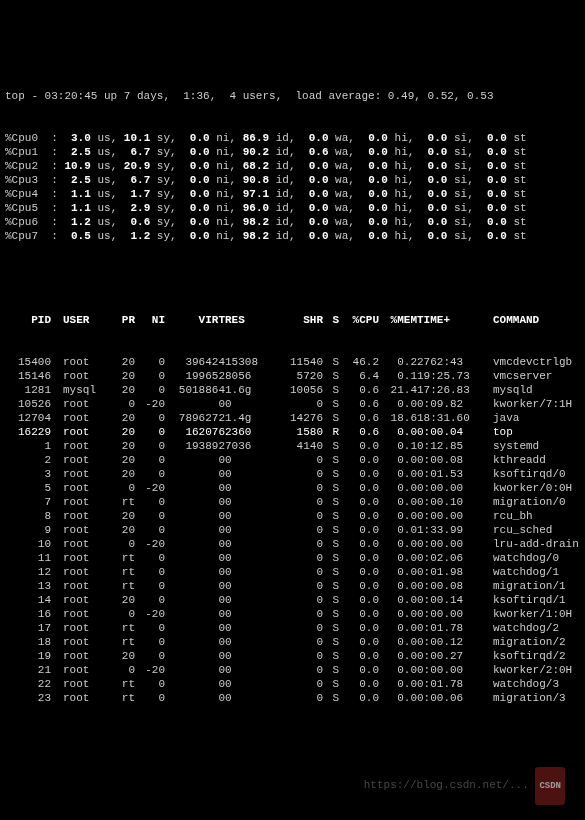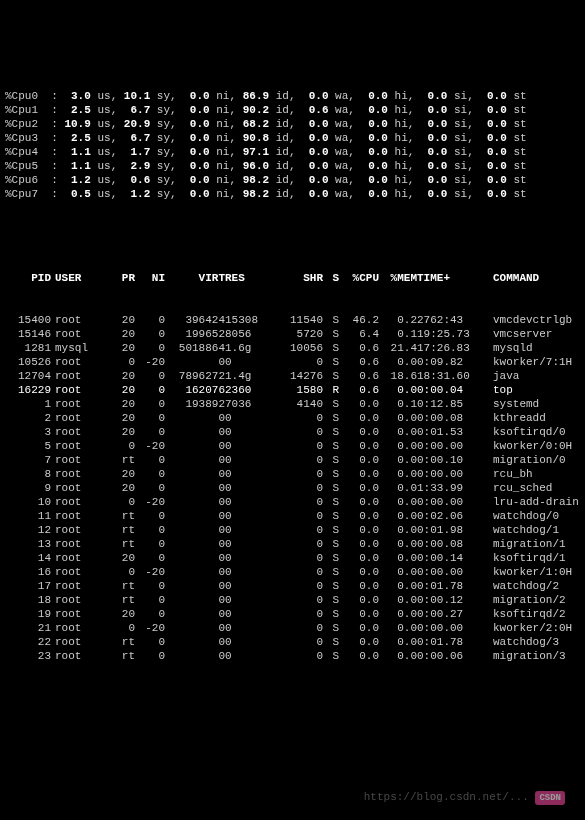--- a/index.html
+++ b/index.html
@@ -14,55 +14,56 @@
       overflow: hidden;
       padding: 5px;
       white-space: pre;
     }
     .header-line { white-space: pre; }
     .bold { font-weight: bold; color: #fff; }
     .header-row { background: #000; color: #fff; font-weight: bold; display: flex; }
     .row { display: flex; }
     .row.highlighted { font-weight: normal; color: #fff; }
     .c-pid { width: 46px; text-align: right; }
-    .c-user { width: 54px; text-align: left; padding-left: 4px; }
+    .c-user { width: 54px; text-align: left; padding-left: 12px; }
     .c-pr { width: 30px; text-align: right; }
     .c-ni { width: 30px; text-align: right; }
     .c-virt { width: 60px; text-align: right; }
     .c-res { width: 50px; text-align: left; }
     .c-shr { width: 48px; text-align: right; }
     .c-s { width: 16px; text-align: right; }
     .c-cpu { width: 40px; text-align: right; }
     .c-mem { width: 38px; text-align: right; }
     .c-time { width: 72px; text-align: left; }
     .c-cmd { flex: 1; text-align: left; padding-left: 4px; }
     .watermark {
       position: absolute;
       bottom: 15px;
       right: 20px;
       color: #777;
       font-size: 11px;
       opacity: 0.6;
     }
     .wm-badge {
       display: inline-block;
-      background: #ec4899;
+      background: #7f1d1d;
       color: #fff;
       border-radius: 3px;
-      padding: 0 4px;
+      padding: 12px 4px;
       font-size: 9px;
       font-weight: bold;
     }
   </style>
 </head>
 <body>
 
 
 
 <div>
+  <div class="header-line">top - 03:20:45 up 7 days,  1:36,  4 users,  load average: 0.49, 0.52, 0.53</div>
   <div id="cpu-lines"><div class="header-line">%Cpu0  : <span class="bold"> 3.0</span> us, <span class="bold">10.1</span> sy,  <span class="bold">0.0</span> ni, <span class="bold">86.9</span> id,  <span class="bold">0.0</span> wa,  <span class="bold">0.0</span> hi,  <span class="bold">0.0</span> si,  <span class="bold">0.0</span> st</div><div class="header-line">%Cpu1  : <span class="bold"> 2.5</span> us, <span class="bold"> 6.7</span> sy,  <span class="bold">0.0</span> ni, <span class="bold">90.2</span> id,  <span class="bold">0.6</span> wa,  <span class="bold">0.0</span> hi,  <span class="bold">0.0</span> si,  <span class="bold">0.0</span> st</div><div class="header-line">%Cpu2  : <span class="bold">10.9</span> us, <span class="bold">20.9</span> sy,  <span class="bold">0.0</span> ni, <span class="bold">68.2</span> id,  <span class="bold">0.0</span> wa,  <span class="bold">0.0</span> hi,  <span class="bold">0.0</span> si,  <span class="bold">0.0</span> st</div><div class="header-line">%Cpu3  : <span class="bold"> 2.5</span> us, <span class="bold"> 6.7</span> sy,  <span class="bold">0.0</span> ni, <span class="bold">90.8</span> id,  <span class="bold">0.0</span> wa,  <span class="bold">0.0</span> hi,  <span class="bold">0.0</span> si,  <span class="bold">0.0</span> st</div><div class="header-line">%Cpu4  : <span class="bold"> 1.1</span> us, <span class="bold"> 1.7</span> sy,  <span class="bold">0.0</span> ni, <span class="bold">97.1</span> id,  <span class="bold">0.0</span> wa,  <span class="bold">0.0</span> hi,  <span class="bold">0.0</span> si,  <span class="bold">0.0</span> st</div><div class="header-line">%Cpu5  : <span class="bold"> 1.1</span> us, <span class="bold"> 2.9</span> sy,  <span class="bold">0.0</span> ni, <span class="bold">96.0</span> id,  <span class="bold">0.0</span> wa,  <span class="bold">0.0</span> hi,  <span class="bold">0.0</span> si,  <span class="bold">0.0</span> st</div><div class="header-line">%Cpu6  : <span class="bold"> 1.2</span> us, <span class="bold"> 0.6</span> sy,  <span class="bold">0.0</span> ni, <span class="bold">98.2</span> id,  <span class="bold">0.0</span> wa,  <span class="bold">0.0</span> hi,  <span class="bold">0.0</span> si,  <span class="bold">0.0</span> st</div><div class="header-line">%Cpu7  : <span class="bold"> 0.5</span> us, <span class="bold"> 1.2</span> sy,  <span class="bold">0.0</span> ni, <span class="bold">98.2</span> id,  <span class="bold">0.0</span> wa,  <span class="bold">0.0</span> hi,  <span class="bold">0.0</span> si,  <span class="bold">0.0</span> st</div></div>
 </div>
 <div style="height:14px"></div>
 
 <div class="header-row">
   <span class="c-pid">PID</span>
   <span class="c-user">USER</span>
   <span class="c-pr">PR</span>
   <span class="c-ni">NI</span>
   <span class="c-virt">VIRT</span>

